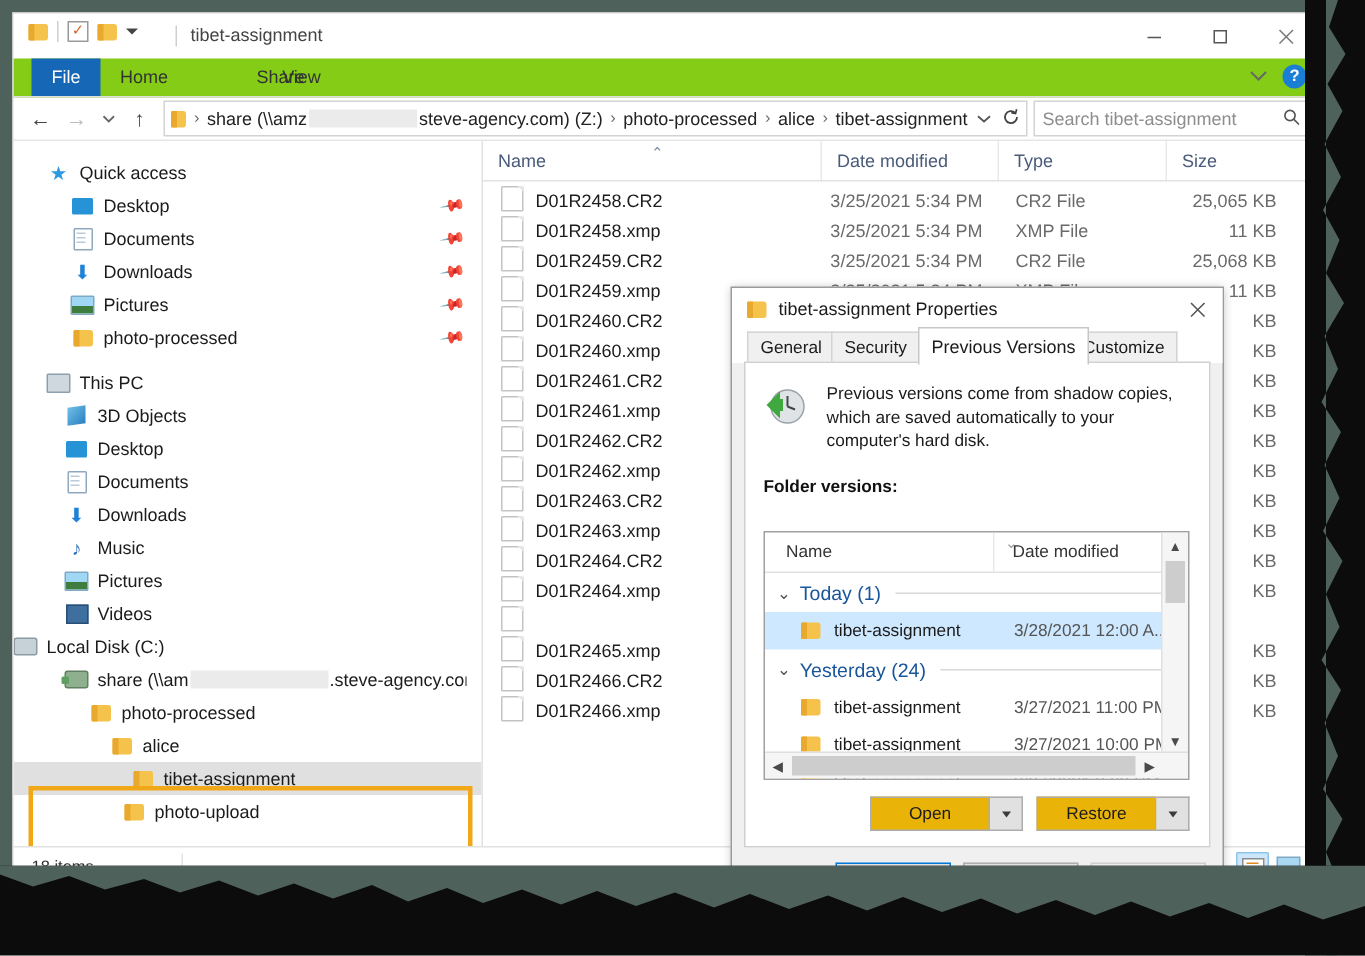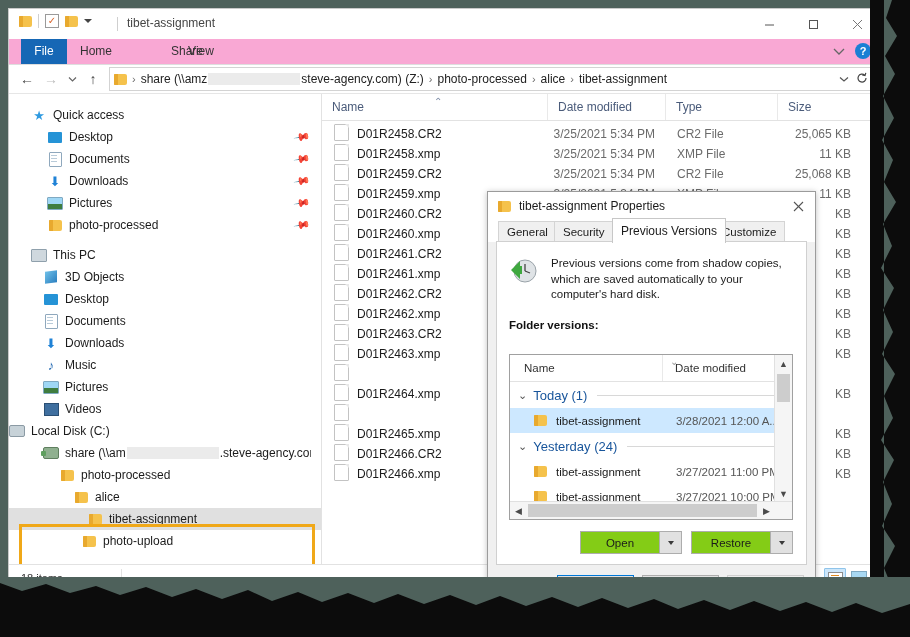--- a/index.html
+++ b/index.html
@@ -44,21 +44,21 @@
     width:0;height:0;border-left:4px solid transparent;border-right:4px solid transparent;
     border-top:4px solid #444;display:inline-block;
   }
   .win-title{position:absolute;left:118px;top:7px;font-size:12px;color:#444;}
   .win-title-sep{position:absolute;left:108px;top:8px;width:1px;height:14px;background:#cfcfcf;}
   .wbtns{position:absolute;right:0;top:0;display:flex;}
   .wbtn{width:44px;height:30px;display:flex;align-items:center;justify-content:center;color:#6a6a6a;}
   .wbtn svg{display:block;}
 
   
-  .ribbon{height:25px;background:#f9a8d4;border-bottom:1px solid #dedede;position:relative;}
+  .ribbon{height:25px;background:#84cc16;border-bottom:1px solid #dedede;position:relative;}
   .rtab{position:absolute;top:0;height:25px;line-height:25px;font-size:12px;color:#333;text-align:center;}
   .rtab.file{left:12px;width:46px;background:#1667b5;color:#fff;}
   .rtab.home{left:62px;width:50px;}
   .rtab.share{left:118px;width:48px;margin-left:36px;}
   .rtab.view{left:170px;width:44px;}
   .ribbon-right{position:absolute;right:8px;top:3px;display:flex;align-items:center;gap:10px;}
   .help-badge{
     width:16px;height:16px;border-radius:50%;background:#1a7fd4;color:#fff;
     font-size:11px;line-height:16px;text-align:center;font-weight:bold;
   }
@@ -190,21 +190,21 @@
   .vscroll{position:absolute;right:0;top:0;width:17px;bottom:17px;background:#f5f5f5;border-left:1px solid #e0e0e0;}
   .vs-arrow{height:17px;display:flex;align-items:center;justify-content:center;font-size:9px;color:#4a4a4a;}
   .vs-arrow.bot{position:absolute;bottom:0;left:0;right:0;}
   .vs-thumb{position:absolute;left:2px;right:2px;top:19px;height:28px;background:#cdcdcd;}
   .hscroll{position:absolute;left:0;right:0;bottom:0;height:17px;background:#f5f5f5;border-top:1px solid #e0e0e0;}
   .hs-arrow{position:absolute;top:0;width:17px;height:17px;display:flex;align-items:center;justify-content:center;font-size:9px;color:#4a4a4a;}
   .hs-arrow.l{left:0;} .hs-arrow.r{right:17px;}
   .hs-thumb{position:absolute;left:18px;right:35px;top:2px;bottom:2px;background:#cdcdcd;}
   .pane-btns{position:absolute;right:13px;bottom:10px;display:flex;gap:9px;}
   .splitbtn{display:flex;height:23px;}
-  .splitbtn .main{min-width:58px;padding:0 10px;border:1px solid #adadad;background:#84cc16;
+  .splitbtn .main{min-width:58px;padding:0 10px;border:1px solid #adadad;background:#eab308;
     font-size:11.5px;color:#1b1b1b;display:flex;align-items:center;justify-content:center;}
   .splitbtn .drop{width:21px;border:1px solid #adadad;border-left:none;background:#e1e1e1;
     display:flex;align-items:center;justify-content:center;}
   .dlg-btns{position:absolute;right:11px;bottom:11px;display:flex;gap:8px;}
   .dbtn{width:75px;height:23px;border:1px solid #adadad;background:#e1e1e1;font-size:11.5px;
         color:#1b1b1b;display:flex;align-items:center;justify-content:center;}
   .dbtn.primary{border:1px solid #0078d7;background:#e1e1e1;}
   .dbtn.disabled{color:#9a9a9a;background:#ececec;border-color:#cfcfcf;}
 
   .tri-dn{width:0;height:0;border-left:3.5px solid transparent;border-right:3.5px solid transparent;border-top:4px solid #3a3a3a;}
@@ -289,20 +289,29 @@
               </svg>
           </span>
           <span>
             <svg width="12" height="12" viewBox="0 0 12 12">
                 <path d="M10 6a4 4 0 1 1-1.3-2.9" fill="none" stroke="#444" stroke-width="1.2"></path>
                 <polyline points="9.8,0.8 9,3.6 6.2,3" fill="none" stroke="#444" stroke-width="1.2"></polyline>
               </svg>
           </span>
         </span>
       </div>
+      <div class="searchbox">
+        <span>Search tibet-assignment</span>
+        <span class="mag">
+          <svg width="12" height="12" viewBox="0 0 12 12">
+              <circle cx="5" cy="5" r="3.4" fill="none" stroke="#555" stroke-width="1.1"></circle>
+              <line x1="7.6" y1="7.6" x2="11" y2="11" stroke="#555" stroke-width="1.1"></line>
+            </svg>
+        </span>
+      </div>
     </div>
 
     <div class="ebody">
 
       <div class="navpane">
         <div class="nav-list">
 
           <div class="nav-item" style="padding-left:22px">
             <span class="nav-ico">
                 <span class="ic-star">★</span>
@@ -534,20 +543,21 @@
             </div>
             <div class="frow">
               <span class="fico"></span>
               <span class="fname">D01R2463.xmp</span>
               <span class="fdate"></span>
               <span class="ftype"></span>
               <span class="fsize">KB</span>
             </div>
             <div class="frow">
               <span class="fico"></span>
+              <span class="fname">D01R2464.CR2</span>
               <span class="fdate"></span>
               <span class="ftype"></span>
               <span class="fsize">KB</span>
             </div>
             <div class="frow">
               <span class="fico"></span>
               <span class="fname">D01R2464.xmp</span>
               <span class="fdate"></span>
               <span class="ftype"></span>
               <span class="fsize">KB</span>

